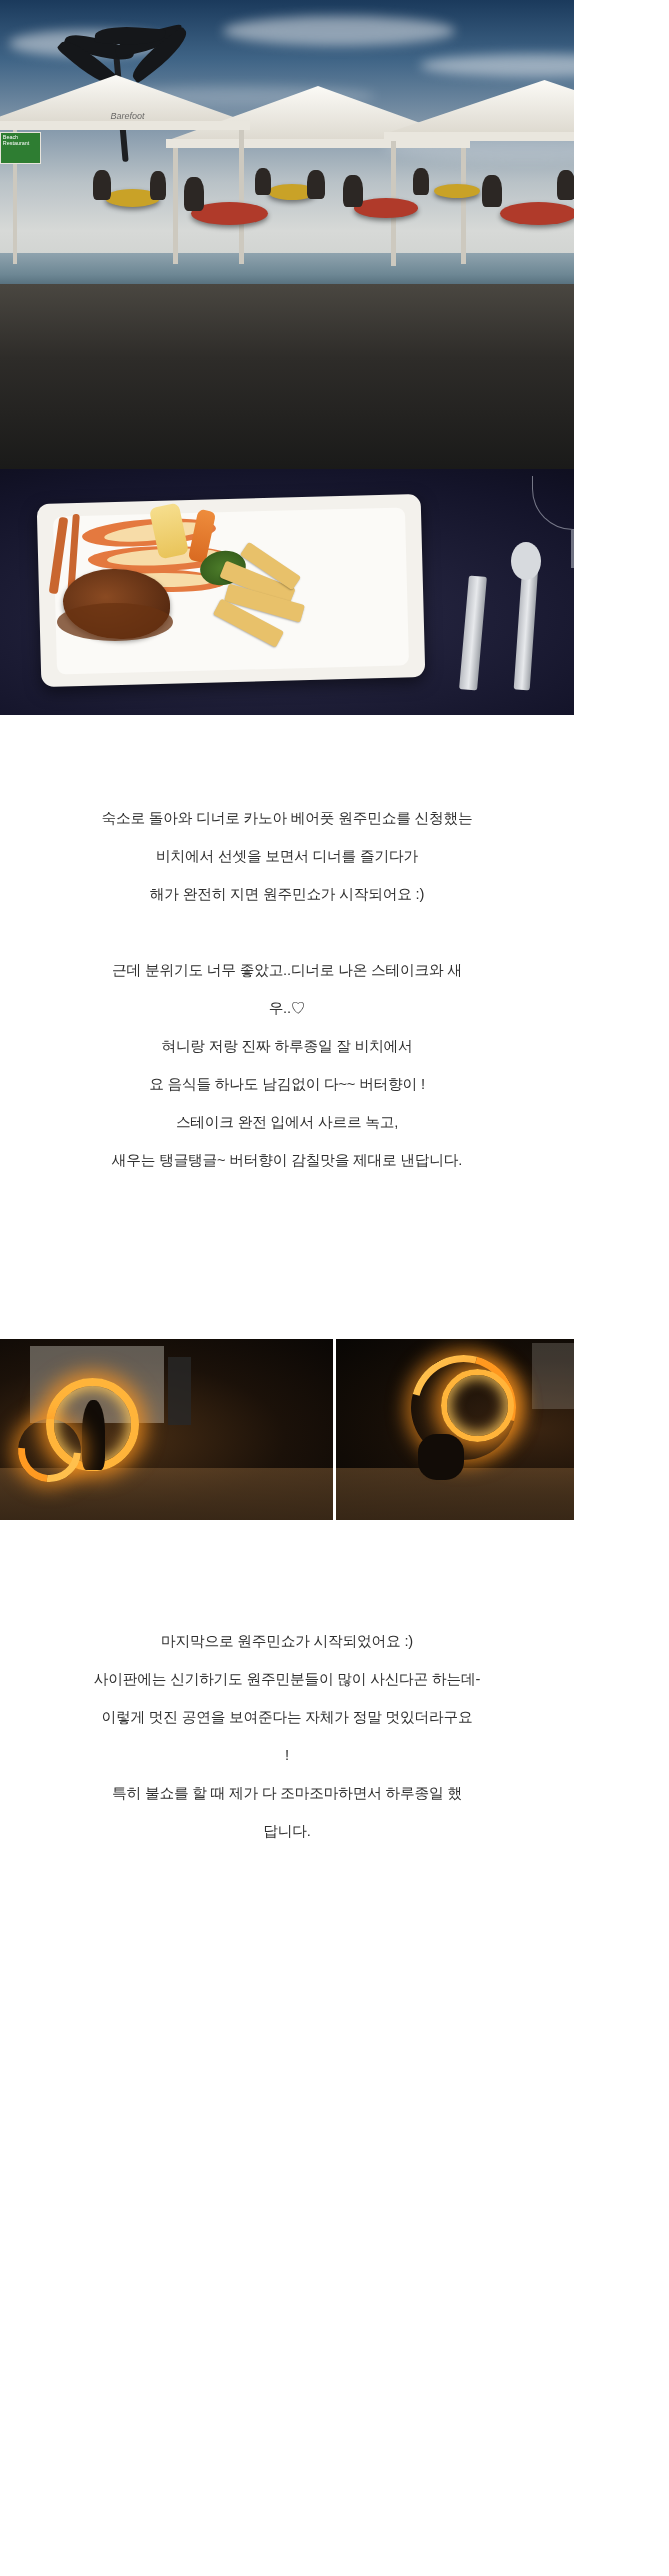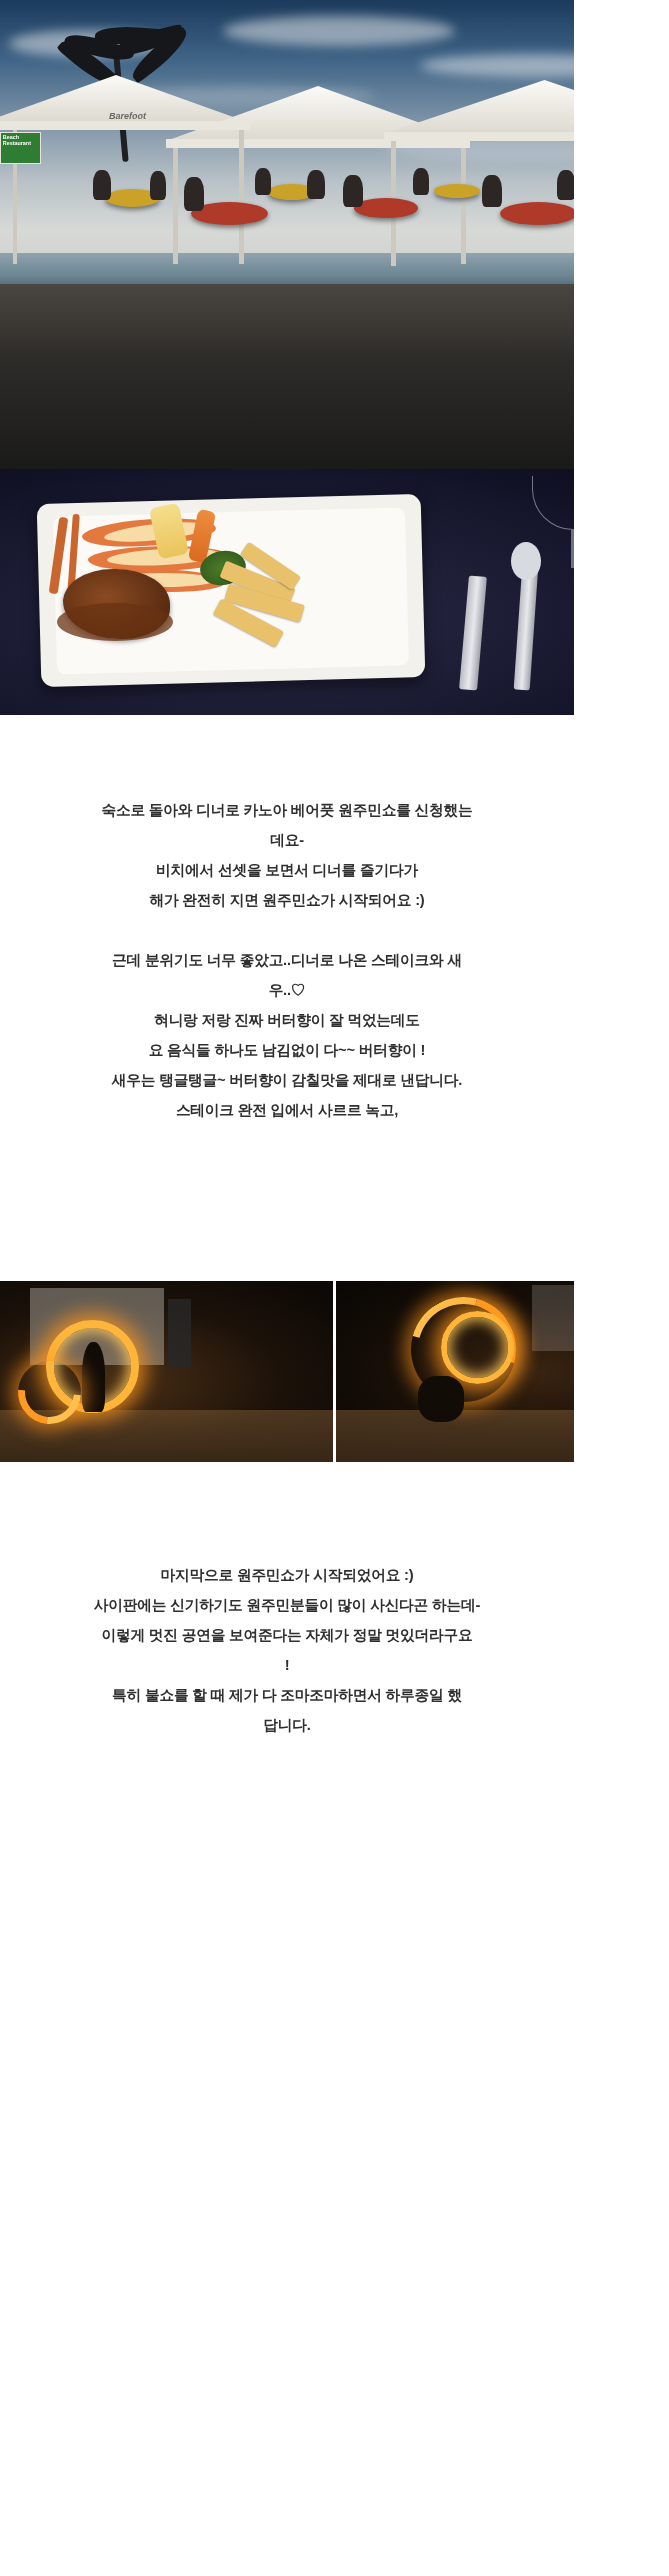--- a/index.html
+++ b/index.html
@@ -12,21 +12,20 @@
     width: 670px;
     font-family: "Liberation Sans", sans-serif;
     color: #222;
   }
   .page {
     width: 574px;
     min-height: 2576px;
     background: #ffffff;
     position: relative;
     overflow: hidden;
-    font-weight: bold;
   }
 
   
   .photo {
     position: relative;
     overflow: hidden;
     display: block;
   }
   .photo-beach {
     width: 670px;
@@ -255,21 +254,21 @@
 
   
   .text-block {
     text-align: center;
     color: #2f2f2f;
     font-size: 14.7px;
     line-height: 30px;
     letter-spacing: -0.2px;
     padding: 0 23px;
   }
-  .text-block p { margin: 0; }
+  .text-block p { margin: 8px; }
   .spacer-60 { height: 54px; }
   .spacer-90 { height: 80px; }
   .gap-line { height: 30px; }
 </style>
 </head>
 <body>
 
 <div class="page">
 
   <div class="photo photo-beach">
@@ -364,34 +363,33 @@
     <div class="spoon-handle" style="left:518px; top:96px; width:16px; height:125px; transform:rotate(4deg);"></div>
     <div class="prawn-shell" style="left:511px; top:73px; width:30px; height:38px; background:#d7dade; border-radius:50%;"></div>
 
     <div class="wineglass"></div>
     <div class="wineglass-stem"></div>
   </div>
 
   <div class="spacer-90"></div>
   <div class="text-block">
     <p>숙소로 돌아와 디너로 카노아 베어풋 원주민쇼를 신청했는</p>
-    <p>데요-</p>
     <p>비치에서 선셋을 보면서 디너를 즐기다가</p>
     <p>해가 완전히 지면 원주민쇼가 시작되어요 :)</p>
   </div>
 
   <div class="gap-line"></div>
 
   <div class="text-block">
     <p>근데 분위기도 너무 좋았고..디너로 나온 스테이크와 새</p>
     <p>우..♡</p>
-    <p>혀니랑 저랑 진짜 버터향이 잘 먹었는데도</p>
+    <p>혀니랑 저랑 진짜 하루종일 잘 비치에서</p>
     <p>요 음식들 하나도 남김없이 다~~ 버터향이 !</p>
+    <p>스테이크 완전 입에서 사르르 녹고,</p>
     <p>새우는 탱글탱글~ 버터향이 감칠맛을 제대로 낸답니다.</p>
-    <p>스테이크 완전 입에서 사르르 녹고,</p>
   </div>
 
   <div style="height:156px;"></div>
 
   <div class="fire-row">
 
     <div class="fire-pane fire-left">
       <div class="tent-bg" style="left:30px; top:7.1px; width:134px; height:77px; background:rgba(222,218,208,.38);"></div>
       <div class="tent-bg" style="left:168px; top:18px; width:23px; height:68px; background:rgba(40,40,40,.8);"></div>
       <div class="sand"></div>

